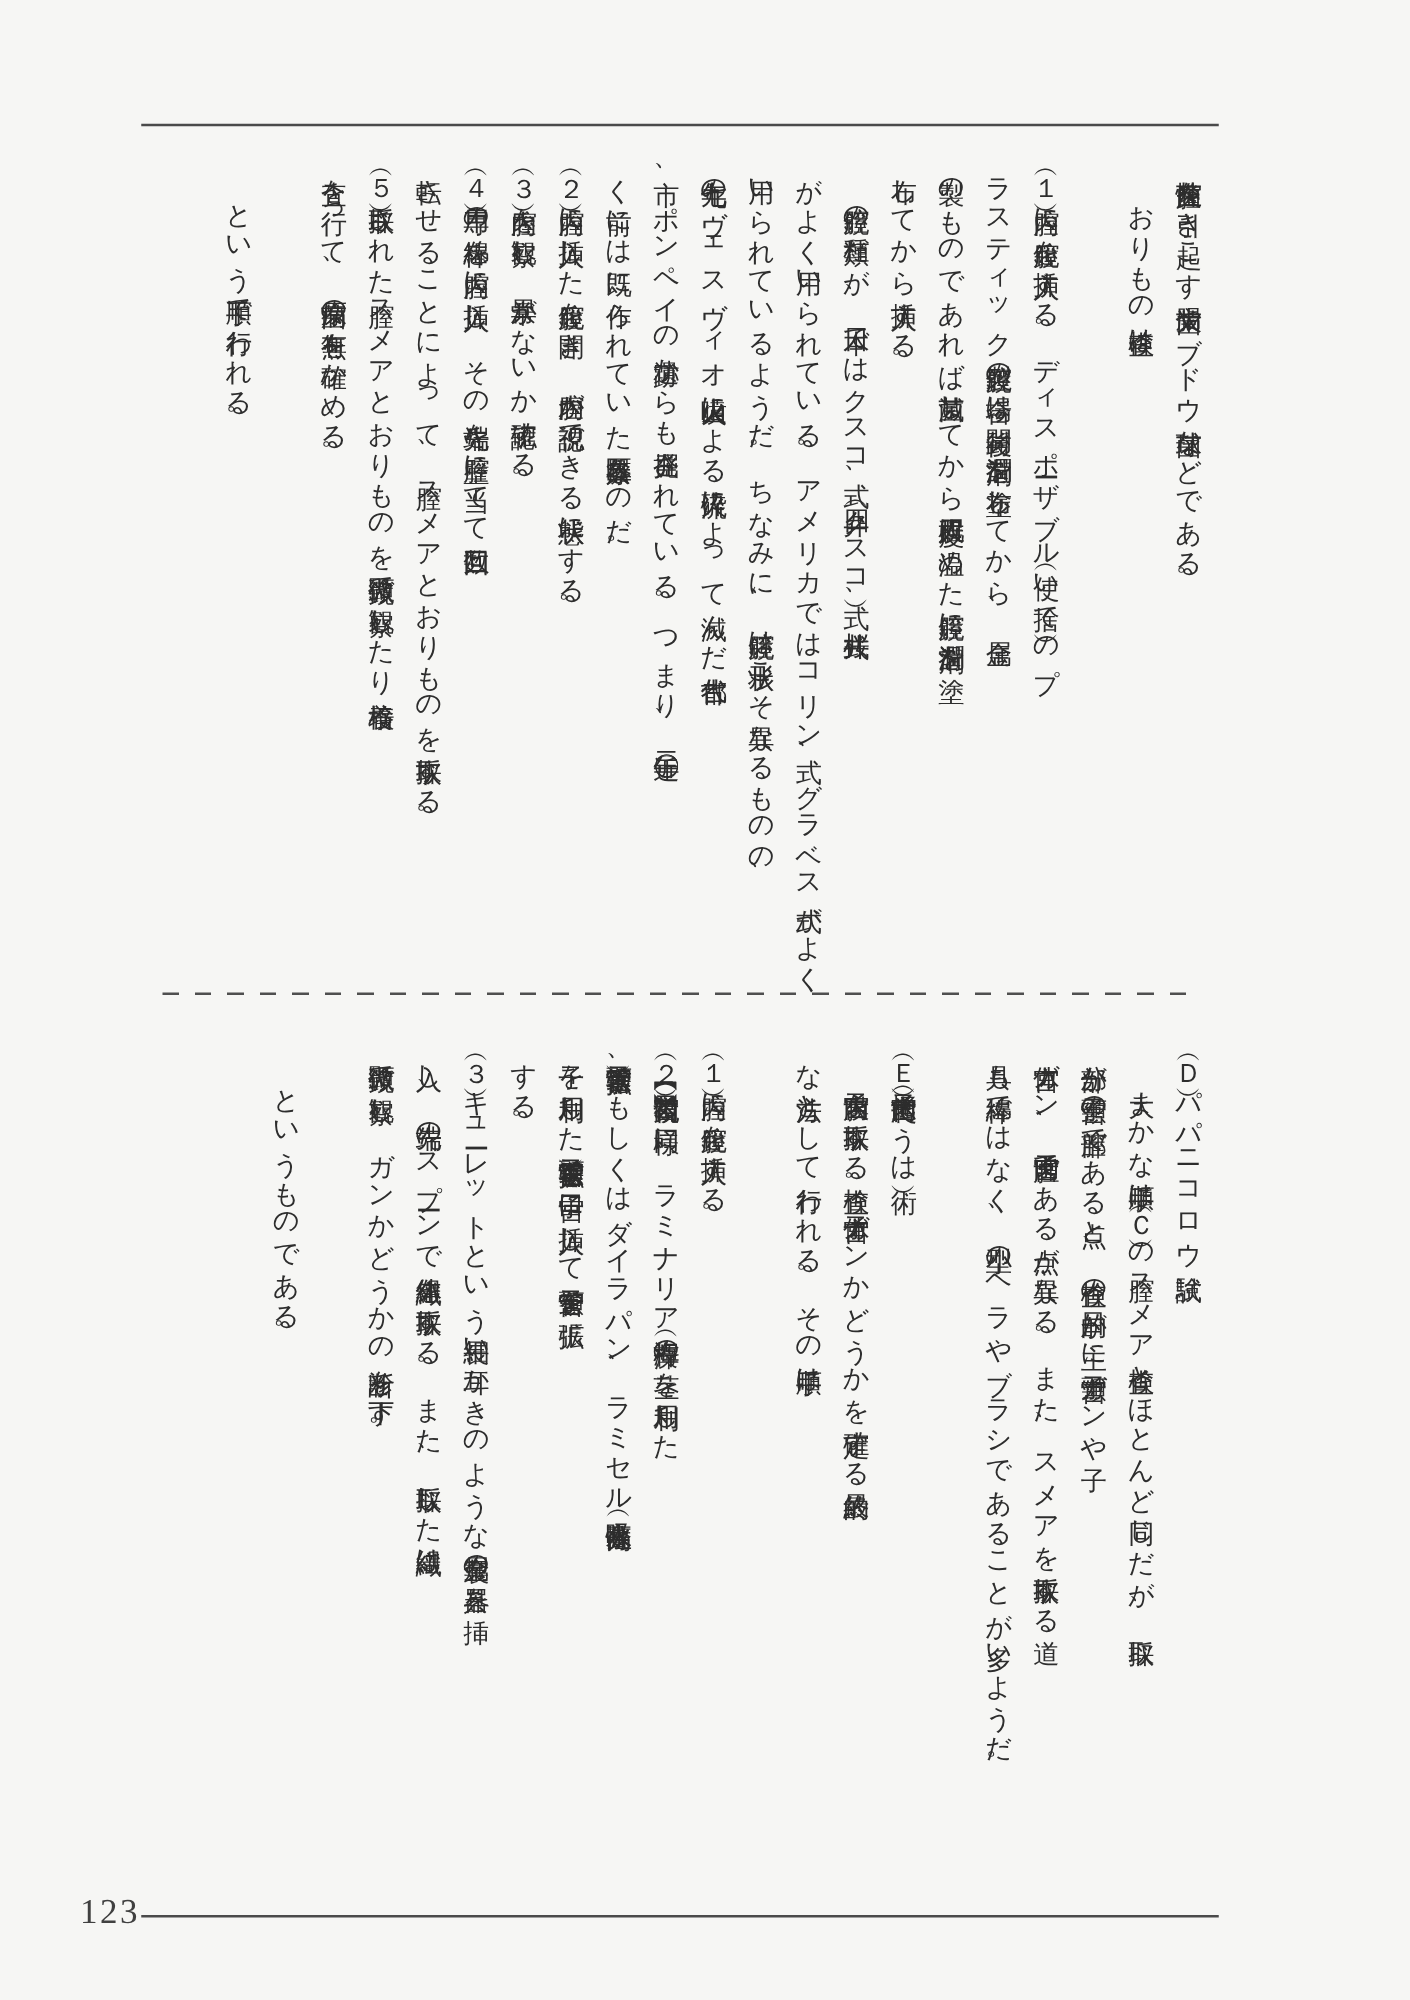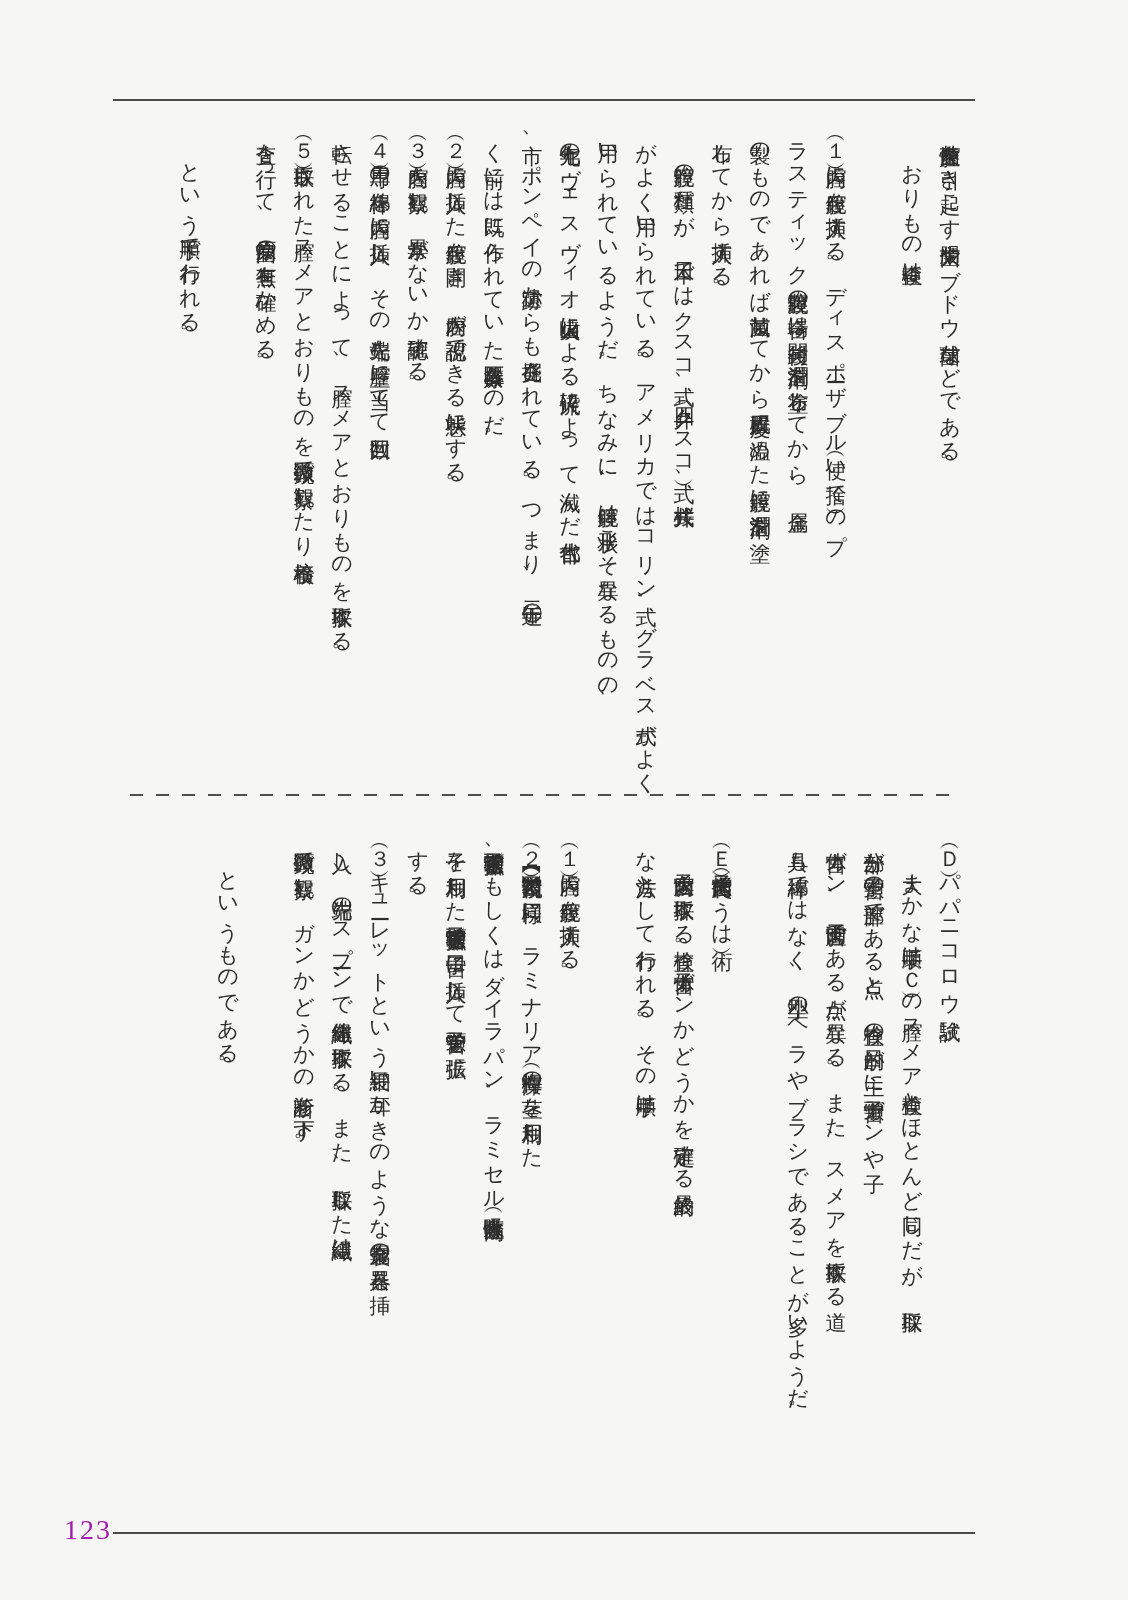--- a/index.html
+++ b/index.html
@@ -41,21 +41,21 @@
     font-size: 21px;
     letter-spacing: 0.5px;
     white-space: nowrap;
   }
   #page-number {
     position: absolute;
     left: 64px;
     top: 1514px;
     font-family: "Liberation Serif", serif;
     font-size: 28px;
-    color: #a21caf;
+    color: #404040;
     letter-spacing: 2px;
   }
 </style>
 </head>
 <body>
 
 <div id="page">
 
   <div id="top-rule" class="rule"></div>
 

